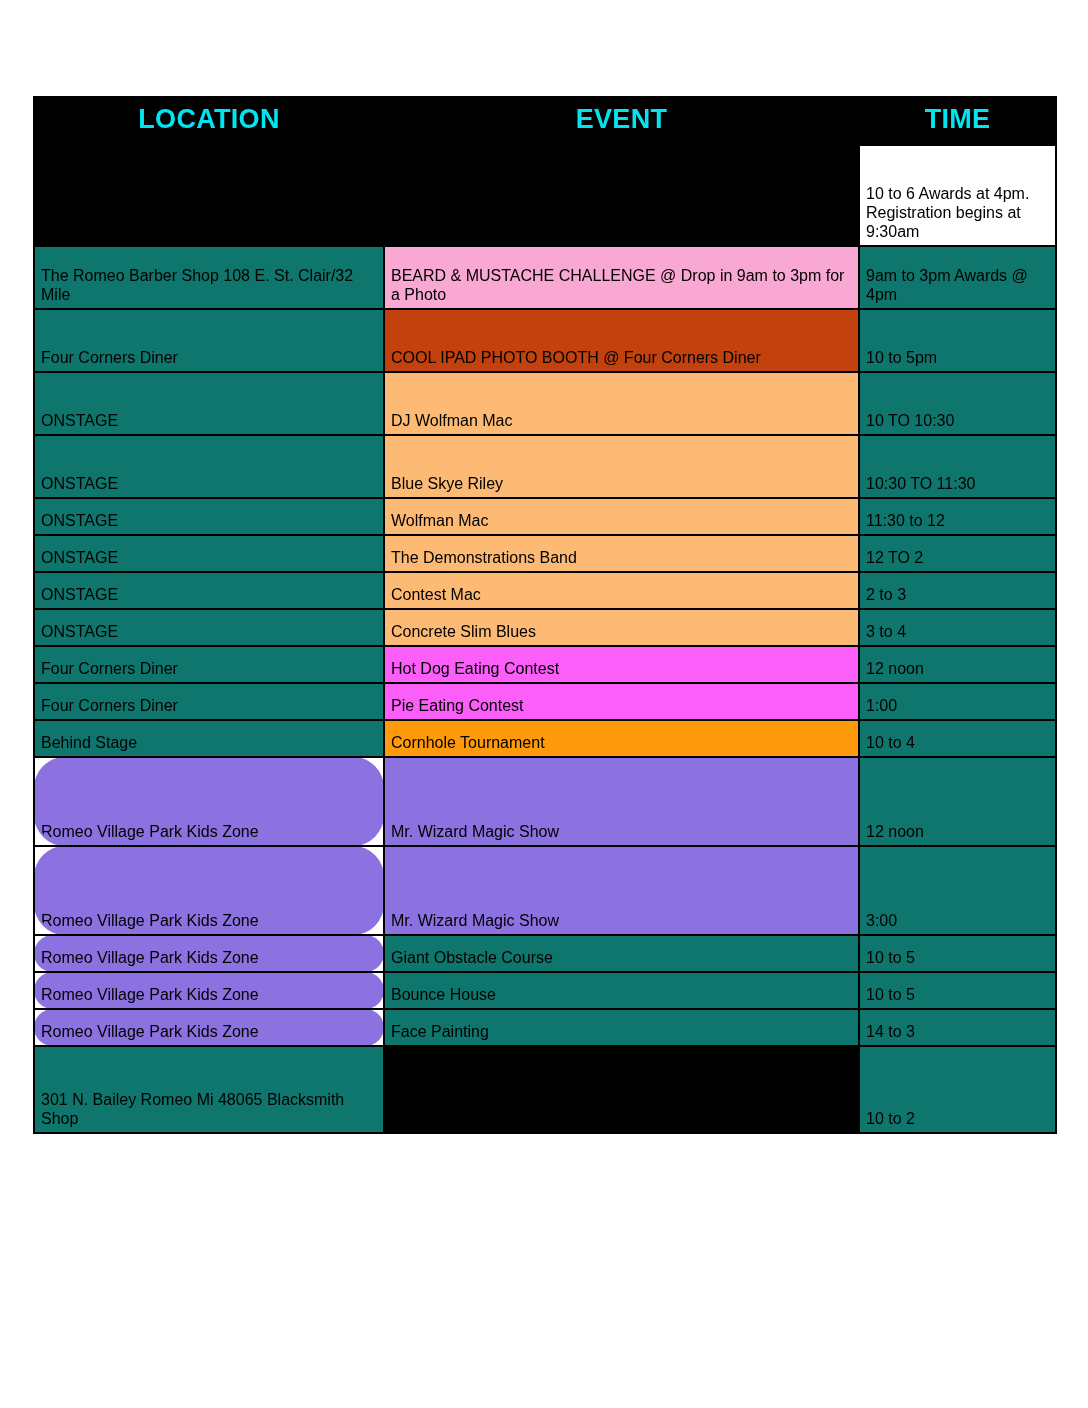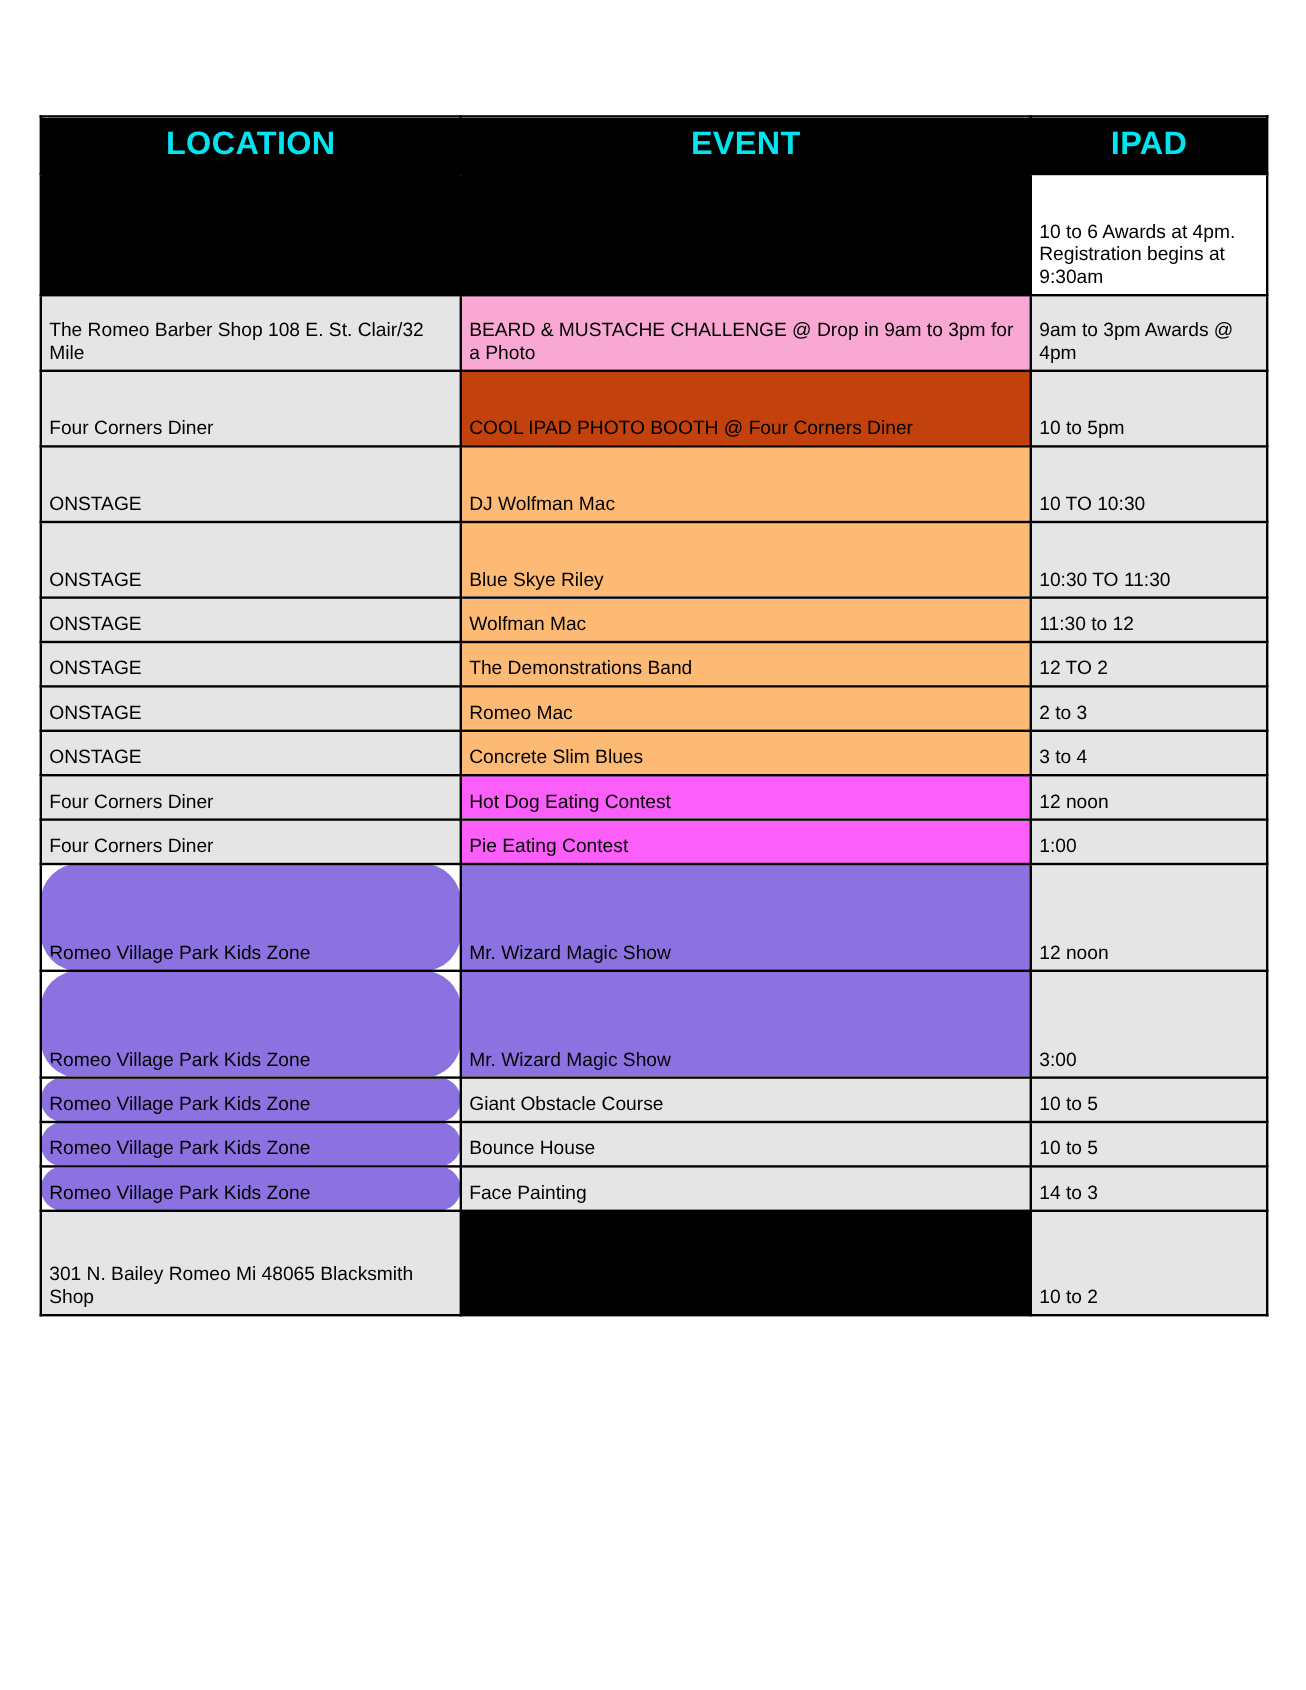--- a/index.html
+++ b/index.html
@@ -80,21 +80,21 @@
   td.banner-time {
     background: #ffffff !important;
     color: #000000;
     font-size: 20px;
     vertical-align: top;
     padding-top: 4px;
     line-height: 1.2;
   }
 
   
-  .cell-plain { background: #e5e5e5; color: #000000; }
+  .cell-plain { background: #0f766e; color: #000000; }
   .cell-maroon { background: #f9a8d4; color: #ffffff; font-weight: bold; }
   .cell-cyan { background: #c2410c; color: #000000; font-weight: bold; }
   .cell-blue-text { background: #fdba74; color: #4f90d8; font-weight: bold; }
   .cell-magenta { background: #fb5ef9; color: #ffffff; font-weight: bold; }
   .cell-orange { background: #ff9a0d; color: #ffffff; font-weight: bold; }
   .cell-purple { background: #8b72e0; color: #ffff00; border-radius: 31px; }
   .cell-purple-evt { background: #8b72e0; color: #000000; font-weight: bold; }
   .cell-black { background: #000000; color: #ffffff; font-weight: bold; vertical-align: top; padding-top: 4px;}
   .r-med td { height: 56px; }
   .r-short td { height: 30px; }
@@ -113,21 +113,21 @@
     <table class="schedule">
       <colgroup>
         <col class="c-loc">
         <col class="c-evt">
         <col class="c-time">
       </colgroup>
       <thead>
         <tr class="header-row">
           <th>LOCATION</th>
           <th>EVENT</th>
-          <th>IPAD</th>
+          <th>TIME</th>
         </tr>
       </thead>
       <tbody>
         <tr class="banner-row">
           <td class="banner-loc">MAIN STREET</td>
           <td class="banner-evt">CAR SHOW</td>
           <td class="banner-time">10 to 6 Awards at 4pm. Registration begins at 9:30am</td>
         </tr>
 
         <tr class="r-med">
@@ -161,21 +161,21 @@
         </tr>
 
         <tr class="r-short">
           <td class="cell-plain bot-align">ONSTAGE</td>
           <td class="cell-blue-text bot-align">The Demonstrations Band</td>
           <td class="cell-plain bot-align">12 TO 2</td>
         </tr>
 
         <tr class="r-short">
           <td class="cell-plain bot-align">ONSTAGE</td>
-          <td class="cell-blue-text bot-align">Romeo Mac</td>
+          <td class="cell-blue-text bot-align">Contest Mac</td>
           <td class="cell-plain bot-align">2 to 3</td>
         </tr>
 
         <tr class="r-short">
           <td class="cell-plain bot-align">ONSTAGE</td>
           <td class="cell-blue-text bot-align">Concrete Slim Blues</td>
           <td class="cell-plain bot-align">3 to 4</td>
         </tr>
 
         <tr class="r-short">
@@ -183,20 +183,25 @@
           <td class="cell-magenta bot-align">Hot Dog Eating Contest</td>
           <td class="cell-plain bot-align">12 noon</td>
         </tr>
 
         <tr class="r-short">
           <td class="cell-plain bot-align">Four Corners Diner</td>
           <td class="cell-magenta bot-align">Pie Eating Contest</td>
           <td class="cell-plain bot-align">1:00</td>
         </tr>
 
+        <tr class="r-short">
+          <td class="cell-plain bot-align">Behind Stage</td>
+          <td class="cell-orange bot-align">Cornhole Tournament</td>
+          <td class="cell-plain bot-align">10 to 4</td>
+        </tr>
 
         <tr class="r-kids">
           <td class="cell-purple bot-align">Romeo Village Park Kids Zone</td>
           <td class="cell-purple-evt bot-align">Mr. Wizard Magic Show</td>
           <td class="cell-plain bot-align">12 noon</td>
         </tr>
 
         <tr class="r-kids">
           <td class="cell-purple bot-align">Romeo Village Park Kids Zone</td>
           <td class="cell-purple-evt bot-align">Mr. Wizard Magic Show</td>

